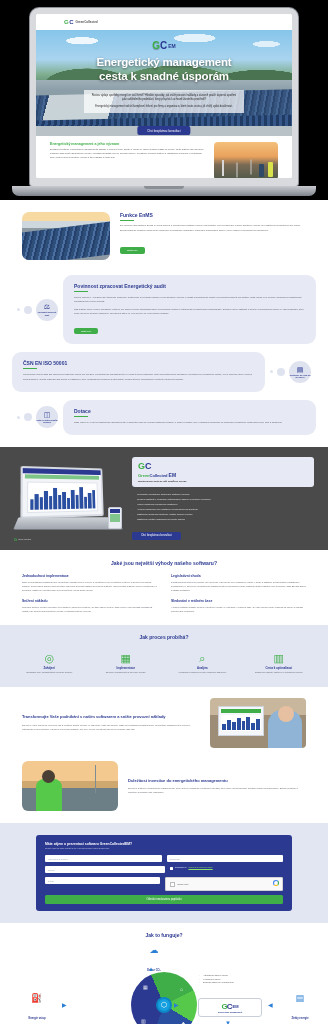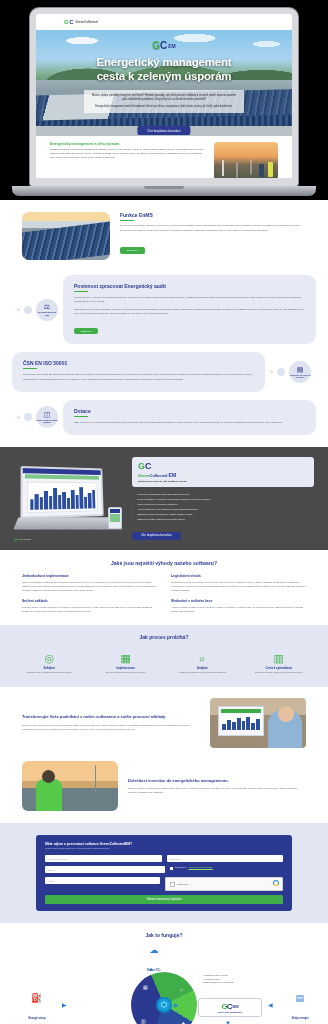--- a/index.html
+++ b/index.html
@@ -363,21 +363,21 @@
         <div class="ground"></div>
 
         <div class="hero-logo">
           <span class="g">G</span>
           <span class="c">C</span>
           <span class="m">EM</span>
         </div>
 
         <div class="hero-h1">
           <div>Energetický management</div>
-          <div>cesta k zeleným úsporám</div>
+          <div>cesta k snadné úsporám</div>
         </div>
 
         <div class="hero-card">
           <div>Rostou výdaje spotřeby energií ve vaší firmě? Hledáte způsoby, jak snížit provozní náklady a zároveň použít úsporná opatření jako udržitelného podnikání, který přispívá k ochraně životního prostředí?</div>
           <div style="margin-top:2px">Energetický management nabízí komplexní řešení pro firmy a organizace, které touto cestou, již chtějí vydat dosáhnout.</div>
         </div>
 
         <div class="hero-btn">Chci bezplatnou konzultaci</div>
       </div>
 

